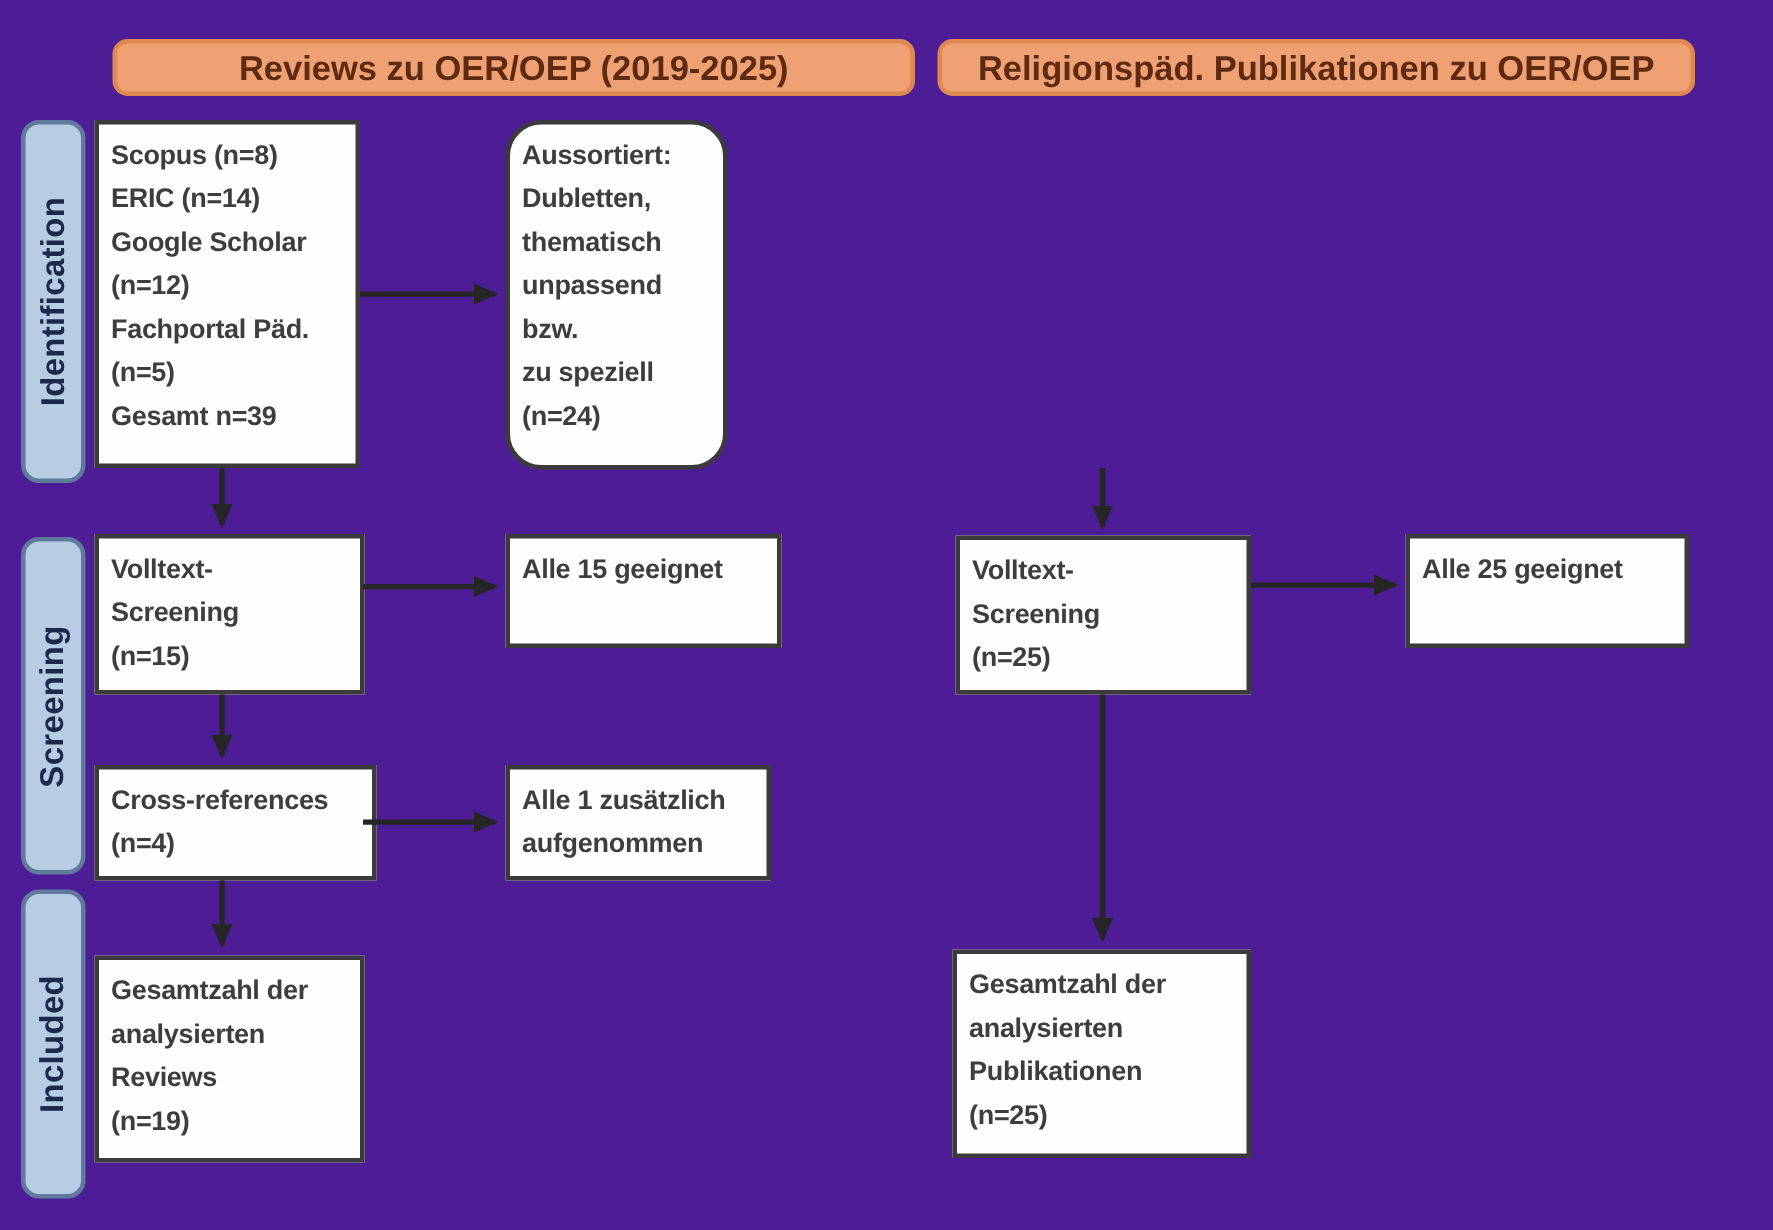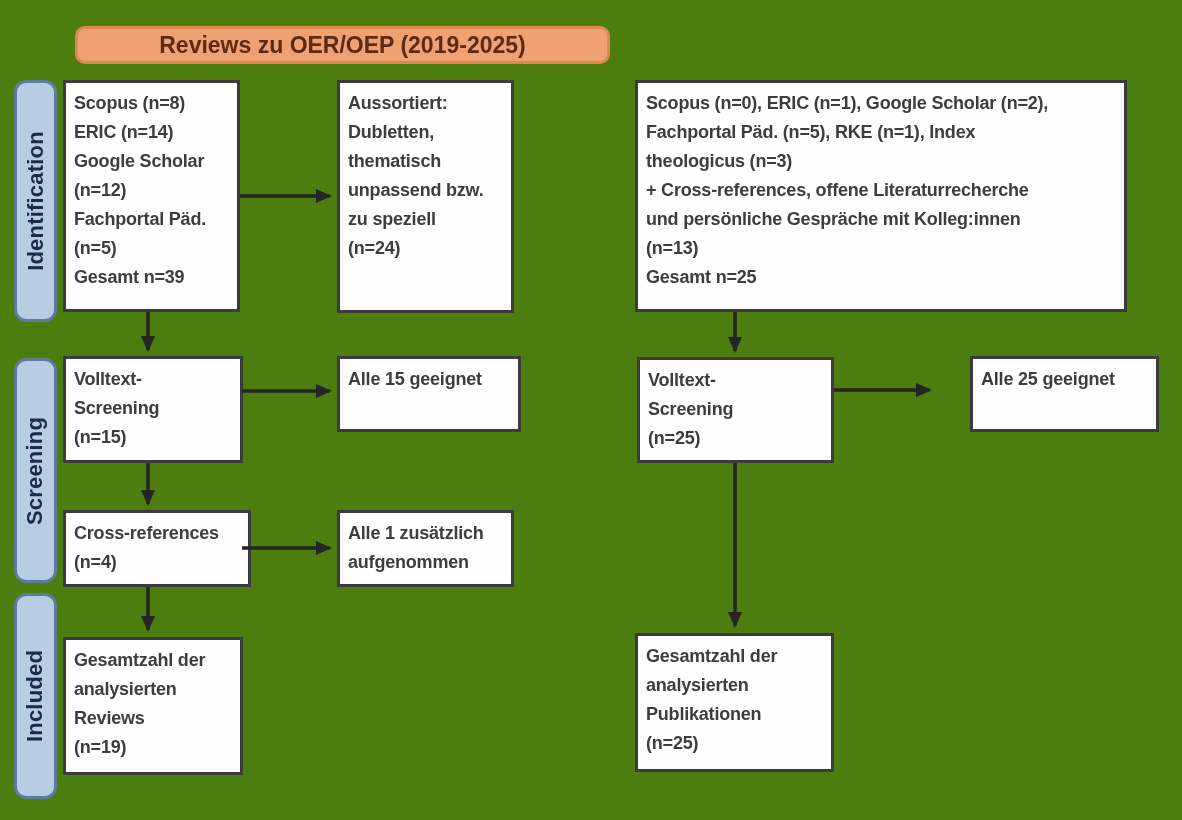--- a/index.html
+++ b/index.html
@@ -5,21 +5,21 @@
   html, body {
     margin: 0;
     padding: 0;
     background: #fdfdfd;
     font-family: "Liberation Sans", "DejaVu Sans", sans-serif;
   }
   #canvas {
     position: relative;
     width: 1182px;
     height: 820px;
-    background: #4d7c0f;
+    background: #4c1d95;
     overflow: hidden;
   }
   
   .col-header {
     position: absolute;
     box-sizing: border-box;
     height: 38px;
     background: #EFA173;
     border: 3px solid #DE8852;
     border-radius: 10px;
@@ -67,46 +67,47 @@
     color: #3D3D3D;
     font-weight: bold;
     font-size: 18px;
     line-height: 29px;
     letter-spacing: -0.2px;
     padding: 6px 8px;
     white-space: pre-line;
     overflow: hidden;
   }
   #box-a { left: 63px;  top: 80px;  width: 177px; height: 232px; }
-  #box-b { left: 337px; top: 80px;  width: 177px; height: 233px; }
+  #box-b { left: 337px; top: 80px;  width: 148px; height: 233px; border-radius: 24px; }
   #box-c { left: 63px;  top: 356px; width: 180px; height: 107px; }
   #box-d { left: 337px; top: 356px; width: 184px; height: 76px;  }
   #box-e { left: 63px;  top: 510px; width: 188px; height: 77px;  }
   #box-f { left: 337px; top: 510px; width: 177px; height: 77px;  }
   #box-g { left: 63px;  top: 637px; width: 180px; height: 138px; }
   #box-h { left: 635px; top: 80px;  width: 492px; height: 232px; }
   #box-i { left: 637px; top: 357px; width: 197px; height: 106px; }
-  #box-j { left: 937px; top: 356px; width: 189px; height: 76px; margin-left: 33px;  }
+  #box-j { left: 937px; top: 356px; width: 189px; height: 76px;  }
   #box-k { left: 635px; top: 633px; width: 199px; height: 139px; }
 
   
   #arrows {
     position: absolute;
     left: 0; top: 0;
     width: 1182px;
     height: 820px;
     pointer-events: none;
   }
 </style>
 </head>
 <body>
 
 <div id="canvas">
 
   <div id="header-left" class="col-header">Reviews zu OER/OEP (2019-2025)</div>
+  <div id="header-right" class="col-header">Religionspäd. Publikationen zu OER/OEP</div>
 
   <div id="stage-identification" class="stage-pill">
     <span>Identification</span>
   </div>
   <div id="stage-screening" class="stage-pill">
     <span>Screening</span>
   </div>
   <div id="stage-included" class="stage-pill">
     <span>Included</span>
   </div>
@@ -130,27 +131,20 @@
   <div id="box-d" class="fbox">Alle 15 geeignet</div>
   <div id="box-e" class="fbox">Cross-references
 (n=4)</div>
   <div id="box-f" class="fbox">Alle 1 zusätzlich
 aufgenommen</div>
   <div id="box-g" class="fbox">Gesamtzahl der
 analysierten
 Reviews
 (n=19)</div>
 
-  <div id="box-h" class="fbox">Scopus (n=0), ERIC (n=1), Google Scholar (n=2),
-Fachportal Päd. (n=5), RKE (n=1), Index
-theologicus (n=3)
-+ Cross-references, offene Literaturrecherche
-und persönliche Gespräche mit Kolleg:innen
-(n=13)
-Gesamt n=25</div>
   <div id="box-i" class="fbox">Volltext-
 Screening
 (n=25)</div>
   <div id="box-j" class="fbox">Alle 25 geeignet</div>
   <div id="box-k" class="fbox">Gesamtzahl der
 analysierten
 Publikationen
 (n=25)</div>
 
   <svg id="arrows" viewBox="0 0 1182 820" xmlns="http://www.w3.org/2000/svg">

